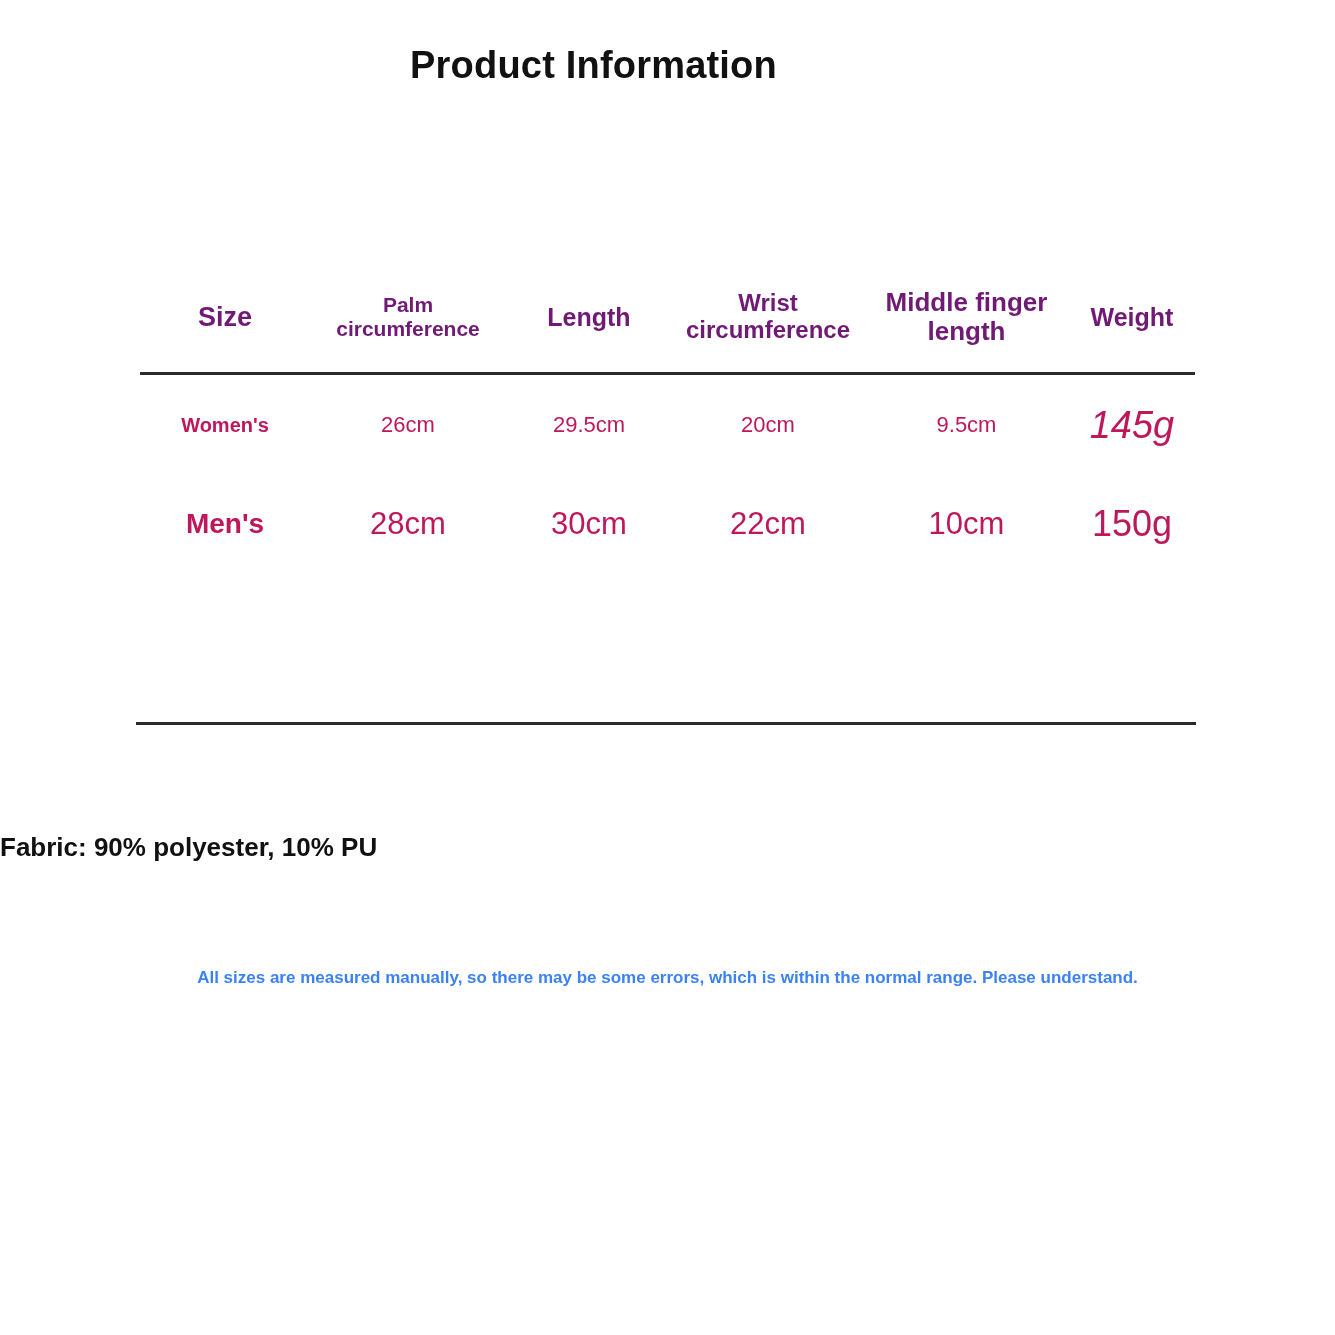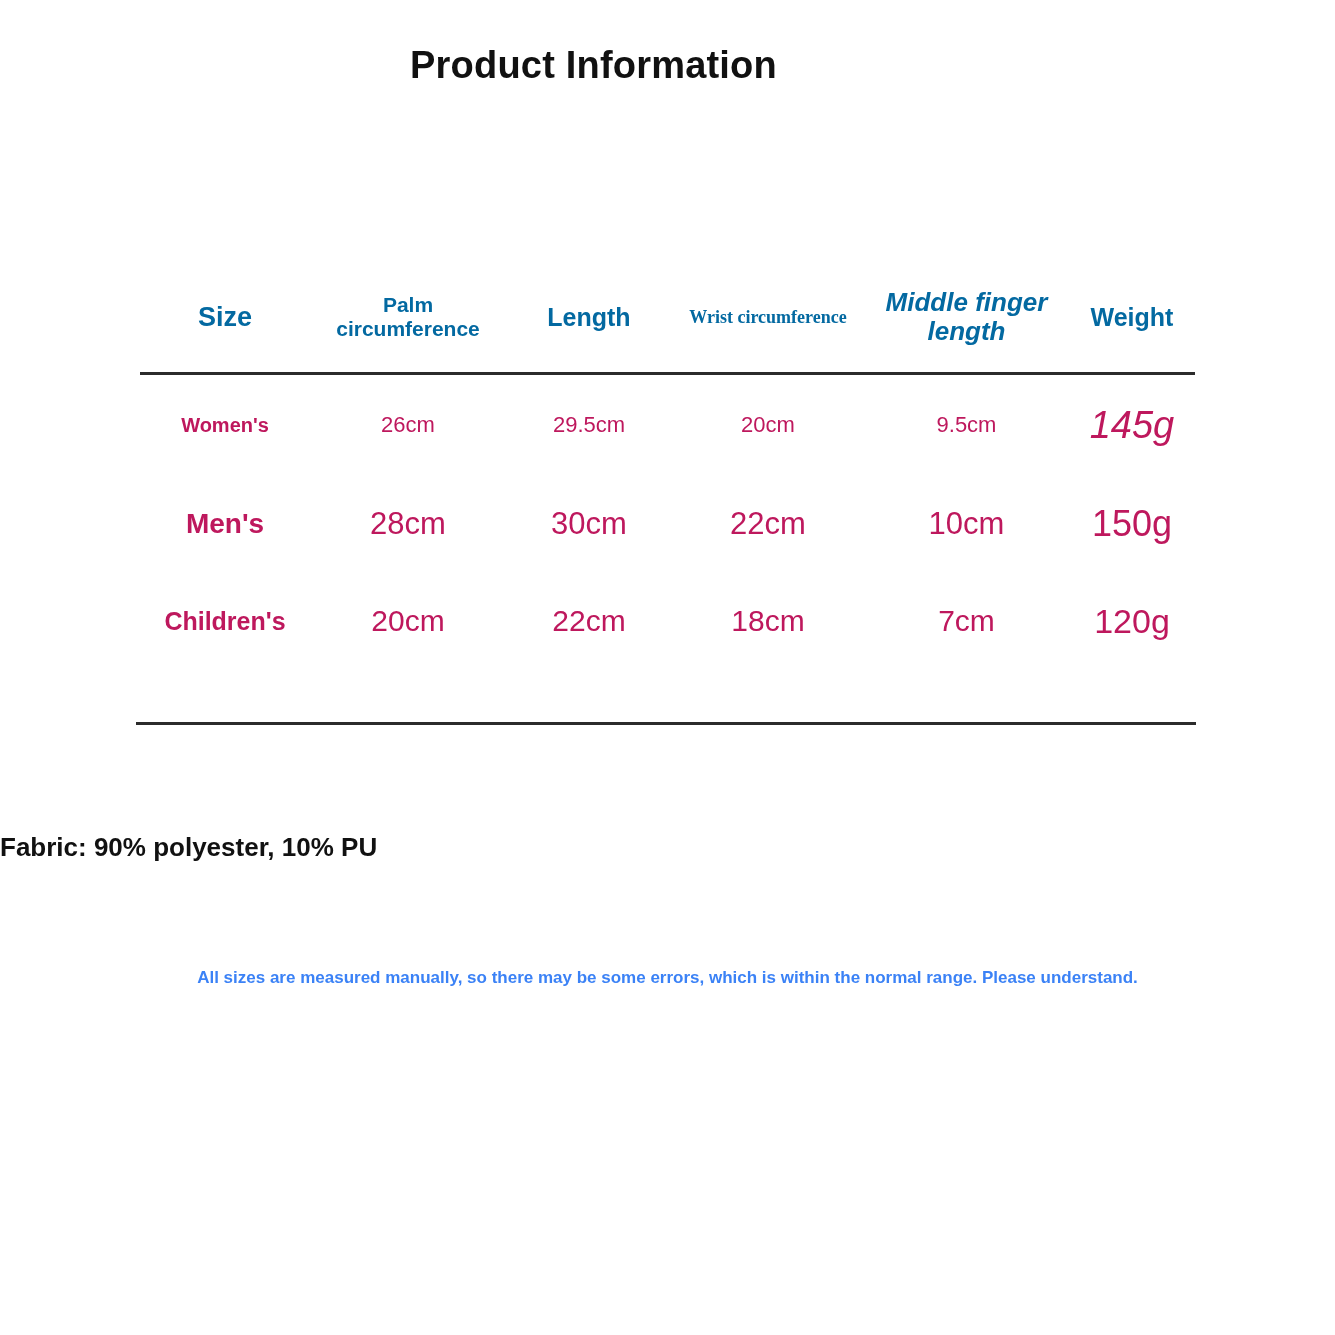--- a/index.html
+++ b/index.html
@@ -58,34 +58,34 @@
   col.c0 { width: 170px; }
   col.c1 { width: 196px; }
   col.c2 { width: 166px; }
   col.c3 { width: 192px; }
   col.c4 { width: 205px; }
   col.c5 { width: 126px; }
 
   .head-row th {
     height: 110px;
     font-weight: bold;
-    color: #0369a1;
+    color: #701a75;
     line-height: 1.12;
     padding-left: 4px;
     padding-right: 4px;
   }
   .head-row {
     border-bottom: 3px solid #2b2b2b;
   }
 
   .h-size      { font-size: 27px; }
   .h-palm      { font-size: 21px; }
   .h-length    { font-size: 25px; }
-  .h-wrist     { font-size: 18px; font-family: Liberation Serif, serif; }
-  .h-middle    { font-size: 26px; font-style: italic; }
+  .h-wrist     { font-size: 24px; }
+  .h-middle    { font-size: 26px; }
   .h-weight    { font-size: 25px; }
 
   .body-row td {
     color: #be185d;
   }
 
   .row-women td { height: 100px; padding-top: 28px; }
   .row-men td { height: 98px; }
   .row-children td { height: 96px; }
 
@@ -173,28 +173,20 @@
           <td class="val-weight">145g</td>
         </tr>
         <tr class="body-row row-men">
           <td class="label-cell">Men's</td>
           <td class="val">28cm</td>
           <td class="val">30cm</td>
           <td class="val">22cm</td>
           <td class="val">10cm</td>
           <td class="val-weight">150g</td>
         </tr>
-        <tr class="body-row row-children">
-          <td class="label-cell">Children's</td>
-          <td class="val">20cm</td>
-          <td class="val">22cm</td>
-          <td class="val">18cm</td>
-          <td class="val">7cm</td>
-          <td class="val-weight">120g</td>
-        </tr>
       </tbody>
     </table>
   </div>
 
   <div class="table-bottom-line"></div>
 
   <div class="fabric">Fabric: 90% polyester, 10% PU</div>
 
   <div class="disclaimer">All sizes are measured manually, so there may be some errors, which is within the normal range. Please understand.</div>
 

